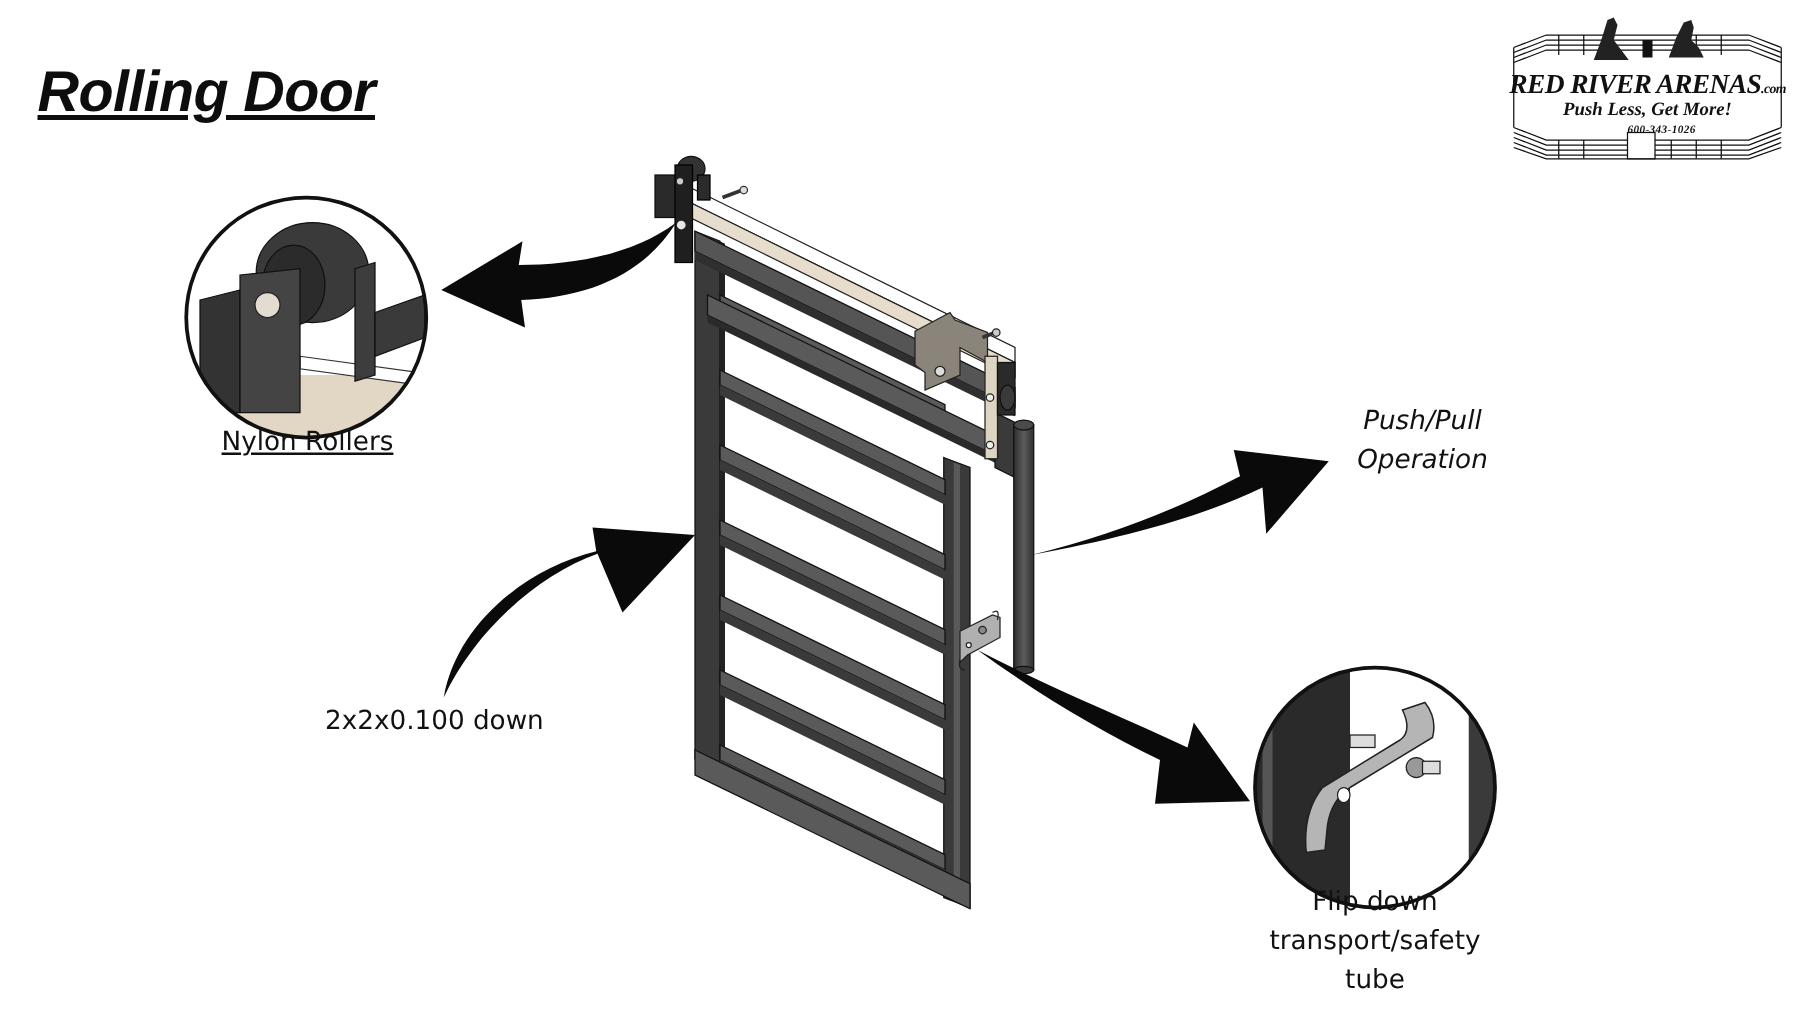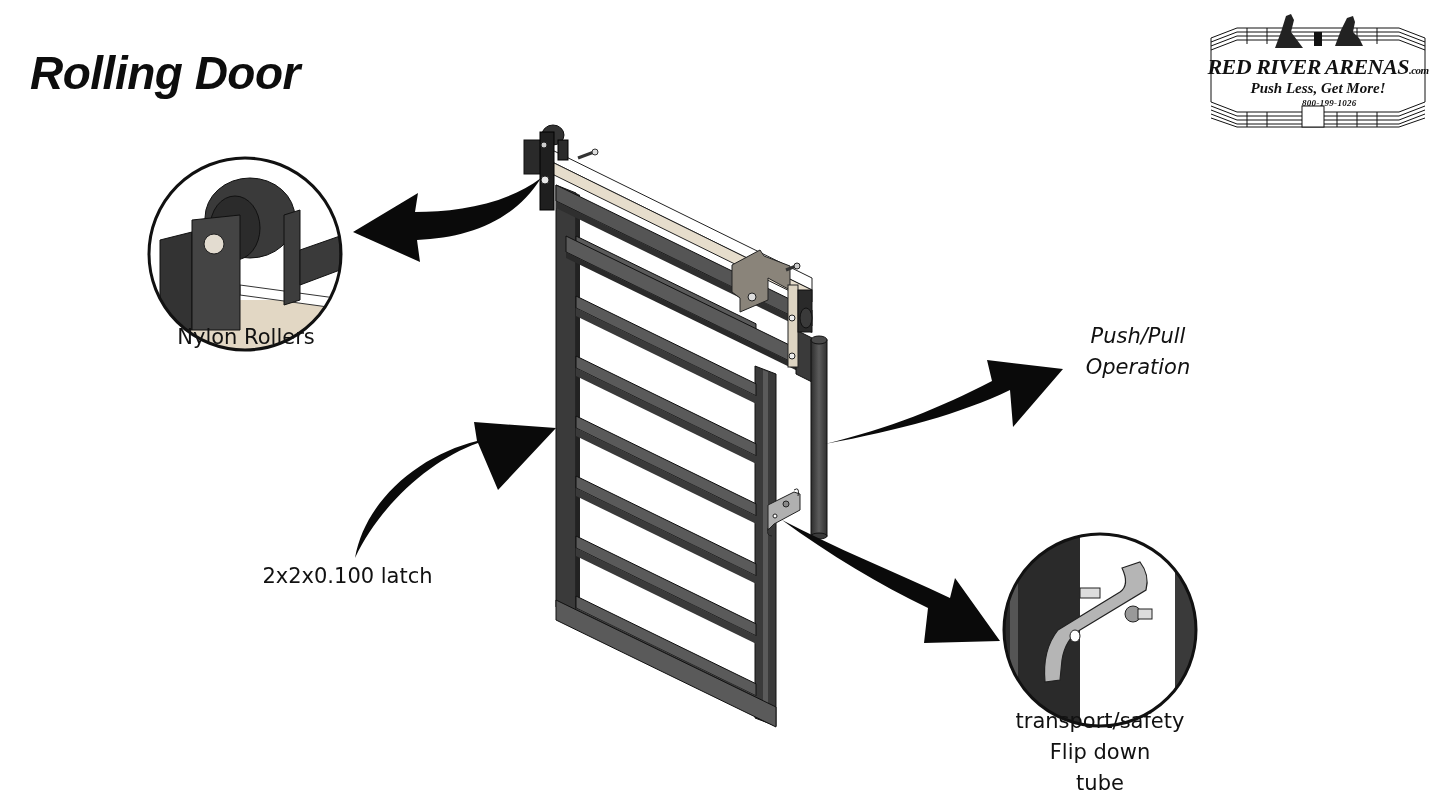--- a/index.html
+++ b/index.html
@@ -3,21 +3,21 @@
   <meta charset="utf-8">
   <style>
     html, body { margin: 0; padding: 0; }
     body {
       width: 1440px; height: 810px; background: #ffffff; position: relative; overflow: hidden;
       font-family: "DejaVu Sans", sans-serif; color: #111;
     }
     .title {
       position: absolute; left: 30px; top: 46px;
       font-family: "Liberation Sans", sans-serif; font-weight: bold; font-style: italic;
-      font-size: 46px; letter-spacing: -0.5px; color: #0d0d0d;
+      font-size: 46px; letter-spacing: -0.5px; color: #0d0d0d; text-decoration: underline;
     }
     .label {
       position: absolute; text-align: center; font-family: "DejaVu Sans", sans-serif;
       font-size: 21px; line-height: 31px; color: #111; white-space: nowrap;
     }
     .logo {
       position: absolute; left: 1207px; top: 10px; width: 222px; height: 118px;
     }
     .logo svg { width: 100%; height: 100%; }
     .logo-text {
@@ -65,21 +65,21 @@
     <rect x="95" y="96" width="22" height="21" fill="#fff" stroke="#111"></rect>
 
     <path d="M68 38 L74 22 L79 6 L84 4 L87 10 L84 22 L90 30 L96 38 Z" fill="#222"></path>
     <path d="M128 36 L134 20 L140 8 L146 6 L148 12 L146 22 L152 28 L156 36 Z" fill="#222"></path>
     <rect x="107" y="22" width="8" height="14" fill="#111"></rect>
   </svg>
   <div class="logo-text logo-name">
     <span>RED RIVER ARENAS</span><small>.com</small>
   </div>
   <div class="logo-text logo-tag">Push Less, Get More!</div>
-  <div class="logo-text logo-phone">800-199-1026</div>
+  <div class="logo-text logo-phone">600-343-1026</div>
 </div>
 
 <svg id="scene" width="1440" height="810" viewBox="0 0 1440 810">
   <defs>
     <clipPath id="clipRoller">
         <circle cx="245" cy="254" r="96"></circle>
       </clipPath>
     <clipPath id="clipLatch">
         <circle cx="1100" cy="630" r="96"></circle>
       </clipPath>
@@ -208,27 +208,27 @@
       <path d="M1122 568 L1140 562 Q1150 575 1146 590 L1080 630 Q1065 640 1062 660 L1060 680 L1045 682 Q1042 650 1058 630 L1120 592 Q1130 585 1122 568 Z" fill="#b5b5b5" stroke="#222" stroke-width="1.2"></path>
       <ellipse cx="1075" cy="636" rx="5" ry="6" fill="#fff" stroke="#222"></ellipse>
       <rect x="1080" y="588" width="20" height="10" fill="#ddd" stroke="#222"></rect>
       <circle cx="1133" cy="614" r="8" fill="#999" stroke="#222"></circle>
       <rect x="1138" y="609" width="14" height="10" fill="#ddd" stroke="#222"></rect>
     </g>
     <circle cx="1100" cy="630" r="96" fill="none" stroke="#111" stroke-width="3"></circle>
   </g>
 </svg>
 
-<div class="label" style="left:166px; top:322px; width:160px;">
+<div class="label" style="left:166px; top:338px; width:160px;text-decoration:underline;">
   <div>Nylon Rollers</div>
 </div>
 <div class="label" style="left:1068px; top:321px; width:140px;font-style:italic;">
   <div>Push/Pull</div>
   <div>Operation</div>
 </div>
 <div class="label" style="left:245px; top:561px; width:205px;">
-  <div>2x2x0.100 latch</div>
+  <div>2x2x0.100 down</div>
 </div>
 <div class="label" style="left:1000px; top:706px; width:200px;">
+  <div>Flip down</div>
   <div>transport/safety</div>
-  <div>Flip down</div>
   <div>tube</div>
 </div>
 
 </body></html>

